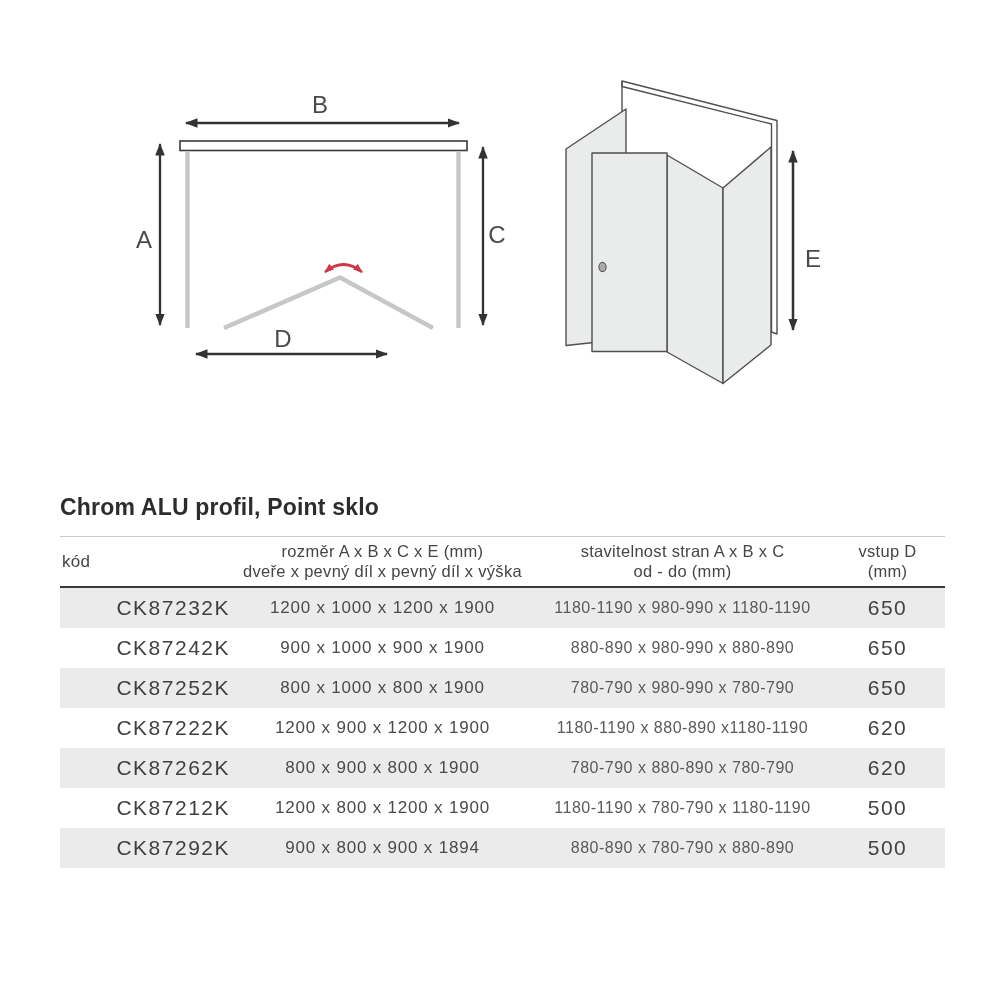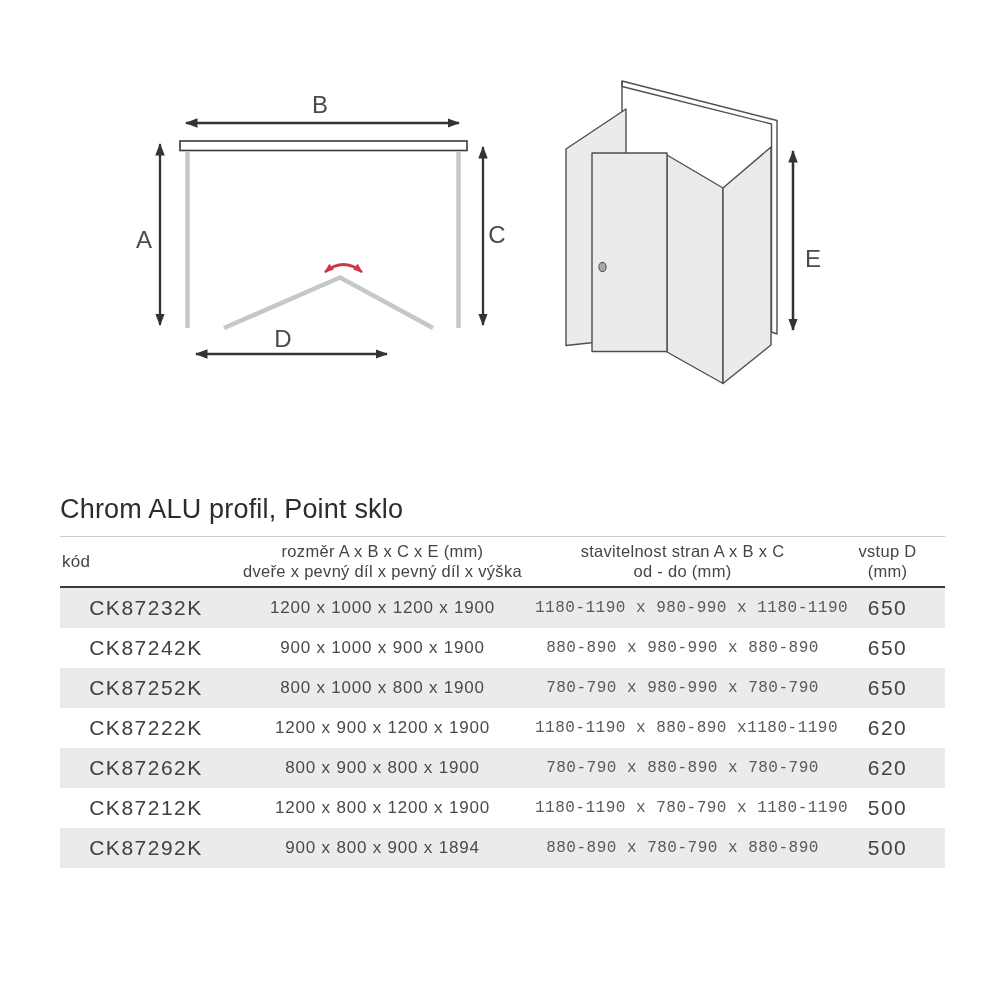--- a/index.html
+++ b/index.html
@@ -8,42 +8,42 @@
     font-family:"Liberation Sans",sans-serif;overflow:hidden;
   }
   .diagrams{position:absolute;left:0;top:0;width:1000px;height:470px;}
   .diagrams svg{position:absolute;left:0;top:0;}
   .dim-label{
     position:absolute;width:32px;text-align:center;
     font-size:24px;line-height:30px;color:#4a4a4a;
   }
   .title{
     position:absolute;left:60px;top:494px;margin:0;
-    font-size:27px;font-weight:400;color:#2c2c2c;letter-spacing:.2px;
+    font-size:23px;font-weight:700;color:#2c2c2c;letter-spacing:.2px;
   }
   table.spec{
     position:absolute;left:60px;top:536px;width:885px;
     border-collapse:collapse;table-layout:fixed;
   }
   table.spec thead th{
     border-top:1px solid #cccccc;border-bottom:2px solid #3a3a3a;
     font-weight:400;font-size:16.5px;color:#454545;
     height:49px;vertical-align:middle;padding:0;line-height:1.16;letter-spacing:.3px;
   }
   table.spec thead th span{display:block;text-align:center;}
   table.spec thead th.c-code{text-align:left;font-size:17px;margin-top:17px;}
   table.spec thead th.c-code span{text-align:left;padding-left:2px;}
   table.spec tbody td{
     height:40px;padding:0;vertical-align:middle;text-align:center;
     font-size:17px;color:#4a4a4a;letter-spacing:.8px;white-space:nowrap;
   }
   table.spec tbody td.c-code{
-    text-align:center;padding-left:2px;font-size:21px;color:#3f3f3f;letter-spacing:1.5px;
+    text-align:right;padding-left:2px;font-size:21px;color:#3f3f3f;letter-spacing:1.5px;
   }
-  table.spec tbody td.c-adjust{font-size:16px;color:#5a5a5a;letter-spacing:.5px;font-family:Liberation Mono, monospace;}
+  table.spec tbody td.c-adjust{font-size:16px;color:#5a5a5a;letter-spacing:.5px;}
   table.spec tbody td.c-entry{font-size:21px;color:#424242;letter-spacing:1.5px;margin-top:39px;}
   table.spec tbody tr:nth-child(odd){background:#ebebeb;}
 </style>
 </head>
 <body>
 
 <div class="page">
 
   <div class="diagrams">
     <svg width="1000" height="470" viewBox="0 0 1000 470">

